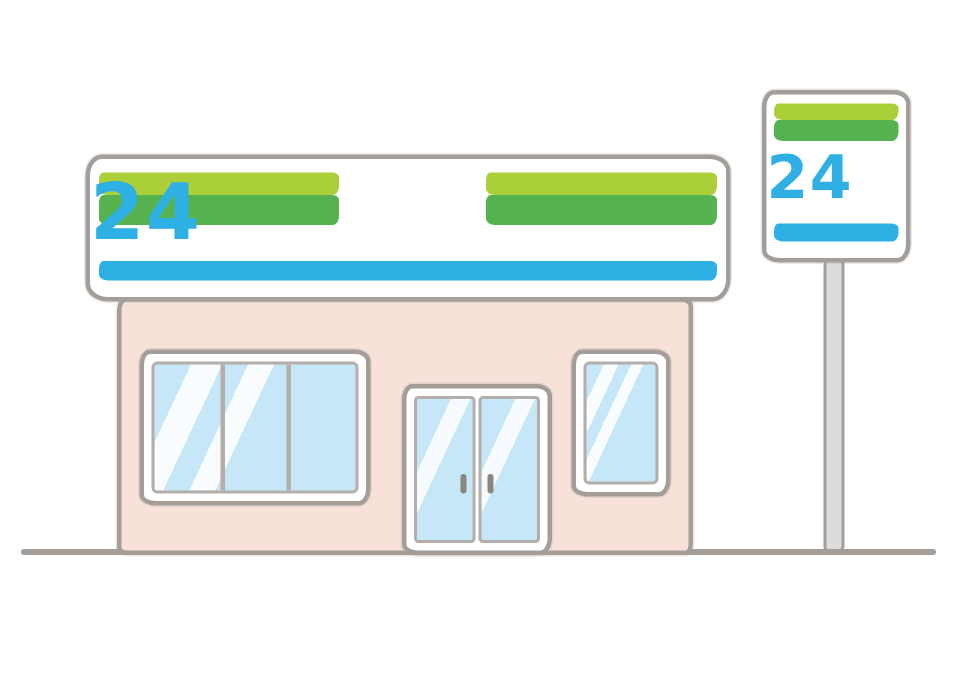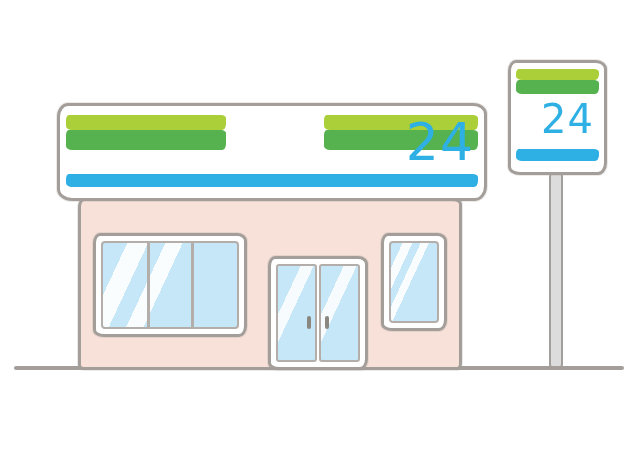--- a/index.html
+++ b/index.html
@@ -39,21 +39,21 @@
     background:#fff;z-index:3}
   .stripe{position:absolute;border-radius:3px 5px 4px 6px/5px 3px 6px 4px}
   .lg{background:var(--light-green)}
   .gr{background:var(--green)}
   .bl{background:var(--sky-blue)}
   .fascia .seg-left{left:6px;width:160px}
   .fascia .seg-right{right:6px;width:154px}
   .fascia .row-lg{top:9px;height:15px}
   .fascia .row-gr{top:24px;height:20px}
   .fascia .row-bl{left:6px;right:6px;top:68px;height:13px}
-  .hours{position:absolute;left:0;right:10px;text-align:right;font-weight:normal;
+  .hours{position:absolute;left:0;right:0;text-align:left;font-weight:bold;
     color:var(--sign-text-blue);line-height:1;letter-spacing:1px}
   .fascia .hours{top:10px;font-size:52px}
 
   
   .window{position:absolute;background:#fff;z-index:2;padding:5px}
   .win-left{left:93px;top:233px;width:154px;height:104px}
   .win-right{left:381px;top:233px;width:66px;height:98px}
   .glass{position:relative;width:100%;height:100%;border:2px solid var(--frame-gray);
     border-radius:4px;overflow:hidden;
     background:

